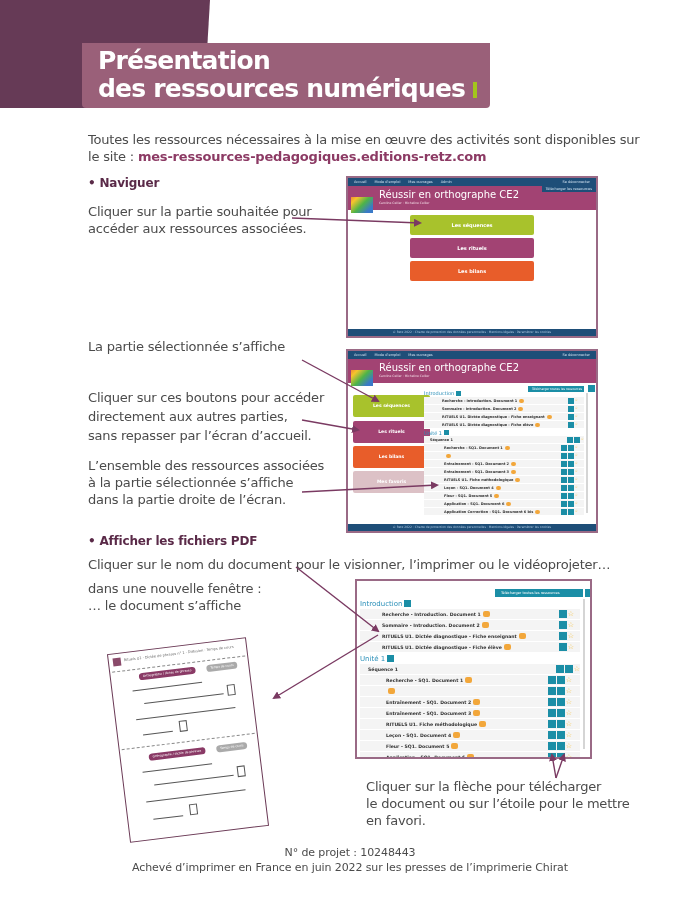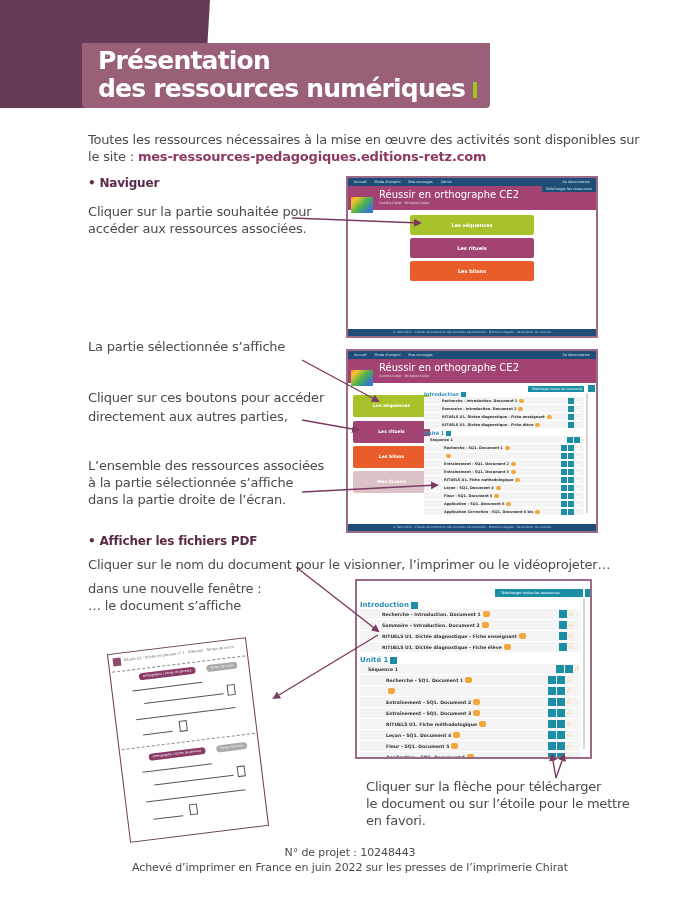--- a/index.html
+++ b/index.html
@@ -49,21 +49,21 @@
 
   .side-btn { position: absolute; left: 5px; width: 77px; height: 22px; border-radius: 2px; color: #fff; font-size: 4.5px; font-weight: bold; text-align: center; line-height: 22px; }
 
   .rlist { position: absolute; }
   .rrow { position: relative; display: flex; align-items: center; background: #f4f4f4; border-bottom: 1px solid #fff; }
   .rrow .lbl { font-weight: bold; color: #333; white-space: nowrap; }
   .rrow .pdf { display: inline-block; background: #f2a73b; border-radius: 2px; margin-left: 2px; }
   .rrow .acts { position: absolute; display: flex; gap: 1px; }
   .act { background: #1b8ea6; color: #fff; text-align: center; }
   .star { color: #f3b92b; }
-  .sect { color: #2a8fb8; font-weight: bold; display: flex; align-items: flex-end; }
+  .sect { color: #2a8fb8; font-weight: normal; display: flex; align-items: center; }
   .sect .edit { display: inline-block; background: #1b8ea6; margin-left: 2px; color:#fff; text-align:center; }
   .scrollbar { position: absolute; background: #d5d5d5; }
 
   
   svg.arrows { position: absolute; left: 0; top: 0; pointer-events: none; }
 
   
   .doc-preview {
     position: absolute; left: 118px; top: 645px; width: 140px; height: 190px;
     border: 1.5px solid #6b3a56; background: #fff; transform: rotate(-7deg);
@@ -98,20 +98,21 @@
   <div>Cliquer sur la partie souhaitée pour</div>
   <div>accéder aux ressources associées.</div>
 </div>
 
 <div class="para" style="left:88px; top:338px;">
   <div>La partie sélectionnée s’affiche</div>
 </div>
 <div class="para" style="left:88px; top:388px; line-height:19px;">
   <div>Cliquer sur ces boutons pour accéder</div>
   <div>directement aux autres parties,</div>
+  <div>sans repasser par l’écran d’accueil.</div>
 </div>
 <div class="para" style="left:88px; top:457px;">
   <div>L’ensemble des ressources associées</div>
   <div>à la partie sélectionnée s’affiche</div>
   <div>dans la partie droite de l’écran.</div>
 </div>
 
 <div class="shot" style="left:346px; top:176px; width:252px; height:162px;">
   <div class="topnav">
     <span>Accueil</span>

